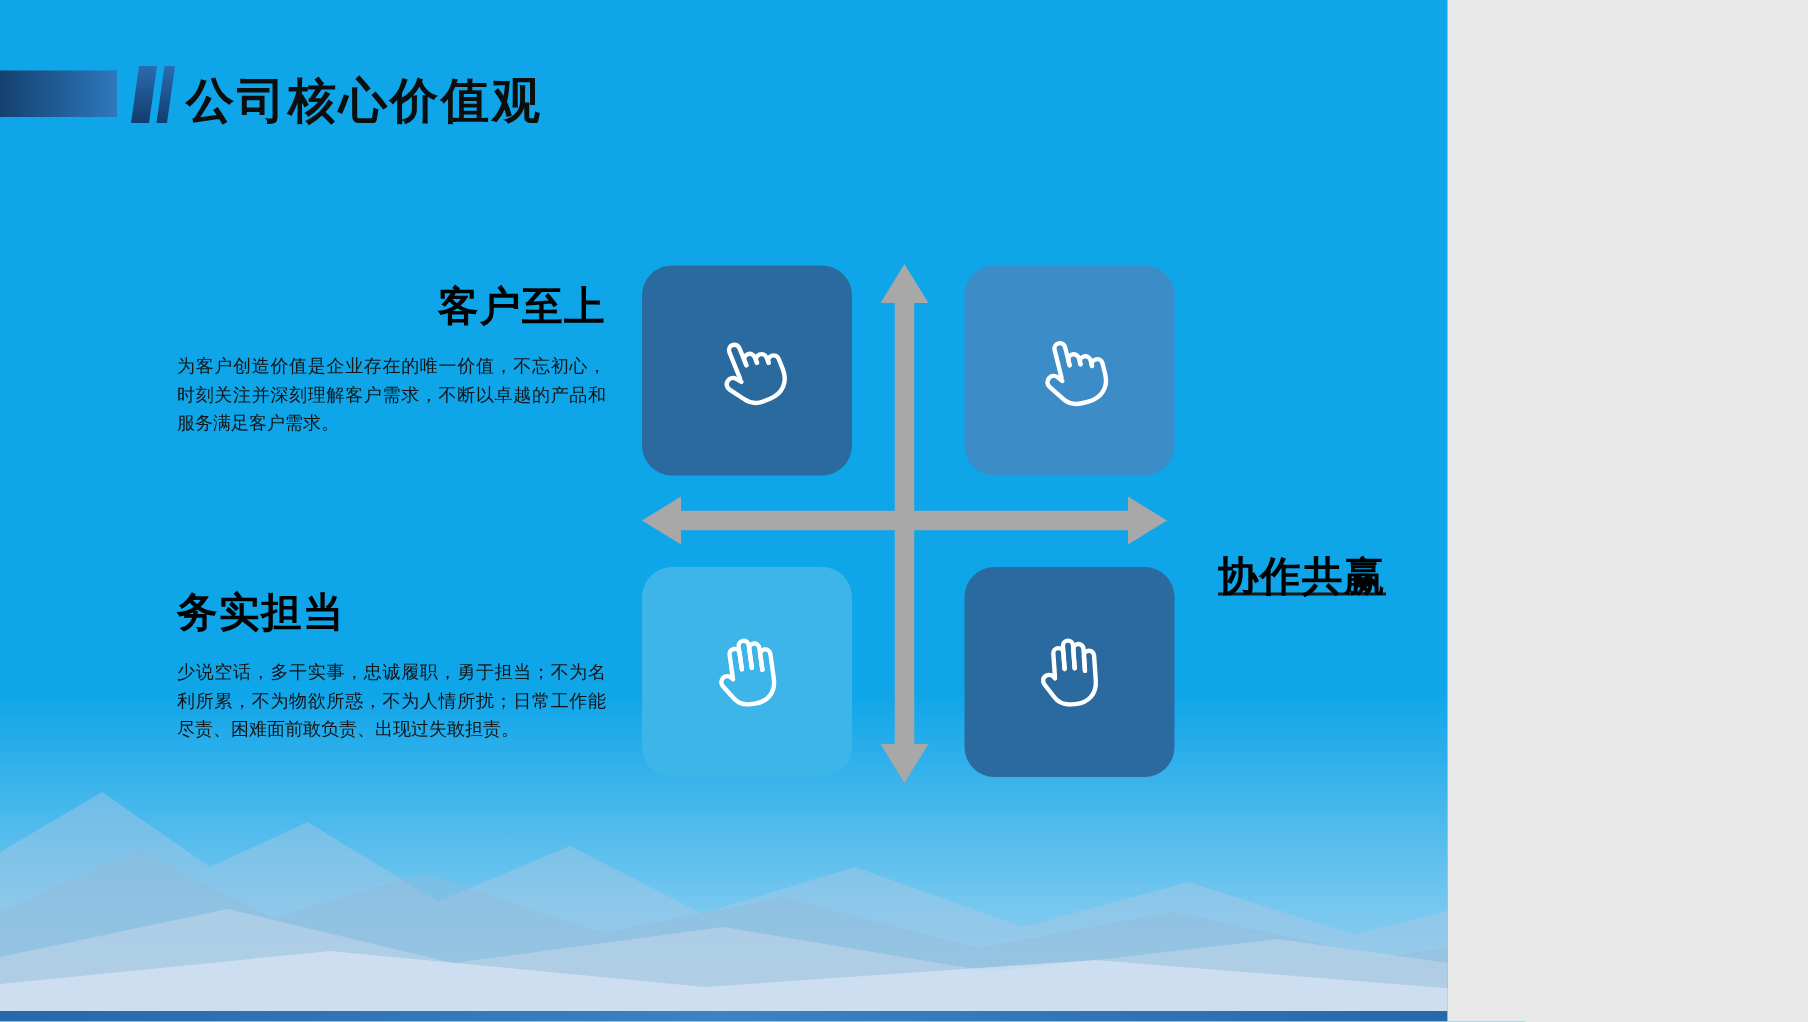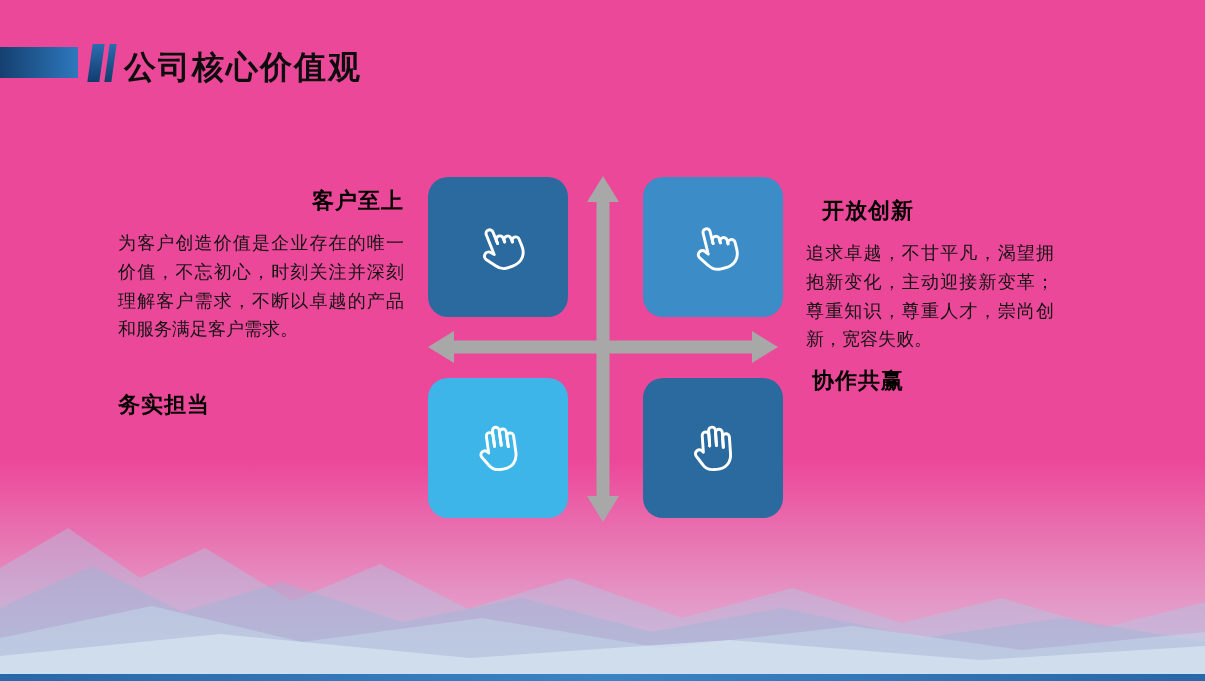--- a/index.html
+++ b/index.html
@@ -1,23 +1,23 @@
 <!DOCTYPE html>
 <html><head>
 <meta charset="utf-8">
 <style>
   * { margin: 0; padding: 0; box-sizing: border-box; }
   html, body { background: #e8e8e8; }
   body { font-family: "Liberation Sans", sans-serif; }
 
   .slide {
     position: relative;
-    width: 1205px;
+    width: 965px;
     height: 681px;
-    background: #ec4899;
+    background: #0ea5e9;
     overflow: hidden;
   }
 
   
   .top-accent-bar {
     position: absolute; left: 0; top: 47px;
     width: 78px; height: 31px;
     background: linear-gradient(90deg, #14406f 0%, #2e78bd 100%);
     z-index: 4;
   }
@@ -51,34 +51,34 @@
 
   .hand-icon { width: 54px; height: 54px; display: block; }
   .rot-a { transform: rotate(-22deg); }
   .rot-b { transform: rotate(-14deg); }
   .rot-c { transform: rotate(-8deg); }
   .rot-d { transform: rotate(-4deg); }
 
   
   .quad-text { position: absolute; z-index: 4; color: #1a1a1a; }
   .quad-text h2 {
-    font-size: 22px; font-weight: 800; color: #000;
+    font-size: 27px; font-weight: 800; color: #000;
     margin-bottom: 13px; letter-spacing: 1px;
   }
   .quad-text p {
-    font-size: 18px; line-height: 1.6; text-align: justify;
+    font-size: 12px; line-height: 1.6; text-align: justify;
     color: #141414;
   }
   .qt-tl { left: 118px; top: 186px; width: 286px; }
   .qt-tl h2 { text-align: right; }
   .qt-tr { left: 806px; top: 196px; width: 248px; }
   .qt-tr h2 { padding-left: 16px; }
   .qt-bl { left: 118px; top: 390px; width: 286px; }
   .qt-bl h2 { }
-  .qt-br { left: 806px; top: 366px; width: 248px; }
+  .qt-br { left: 806px; top: 366px; width: 248px; text-decoration: underline; }
   .qt-br h2 { padding-left: 6px; }
 
   
   .bottom-haze {
     position: absolute; left: 0; right: 0; bottom: 0; height: 220px;
     background: linear-gradient(180deg, rgba(255,255,255,0) 0%,
                 rgba(221,233,245,0.5) 65%, rgba(206,224,240,0.75) 100%);
     z-index: 1;
   }
   .mountains { position: absolute; left: 0; bottom: 0; width: 1205px; height: 175px; z-index: 2; }
@@ -160,27 +160,24 @@
         <path d="M16.6 12 V7.6 a1.5 1.5 0 0 1 3 0 V15 c0 4 -2.6 6.6 -6.6 6.6 h-1.2 c-2.3 0 -3.7 -0.7 -4.9 -2.6 l-2.6 -3.9 c-0.5 -0.8 -0.3 -1.9 0.5 -2.4 c0.8 -0.5 1.8 -0.3 2.4 0.4 l0.4 0.5"></path>
       </g>
     </svg>
   </div>
 
   <section class="quad-text qt-tl">
     <h2>客户至上</h2>
     <p>为客户创造价值是企业存在的唯一价值，不忘初心，时刻关注并深刻理解客户需求，不断以卓越的产品和服务满足客户需求。</p>
   </section>
 
-  <section class="quad-text qt-tr">
-    <h2>开放创新</h2>
-    <p>追求卓越，不甘平凡，渴望拥抱新变化，主动迎接新变革；尊重知识，尊重人才，崇尚创新，宽容失败。</p>
-  </section>
 
   <section class="quad-text qt-bl">
     <h2>务实担当</h2>
+    <p>少说空话，多干实事，忠诚履职，勇于担当；不为名利所累，不为物欲所惑，不为人情所扰；日常工作能尽责、困难面前敢负责、出现过失敢担责。</p>
   </section>
 
   <section class="quad-text qt-br">
     <h2>协作共赢</h2>
   </section>
 
   <div class="bottom-bar"></div>
 
 </div>
 

